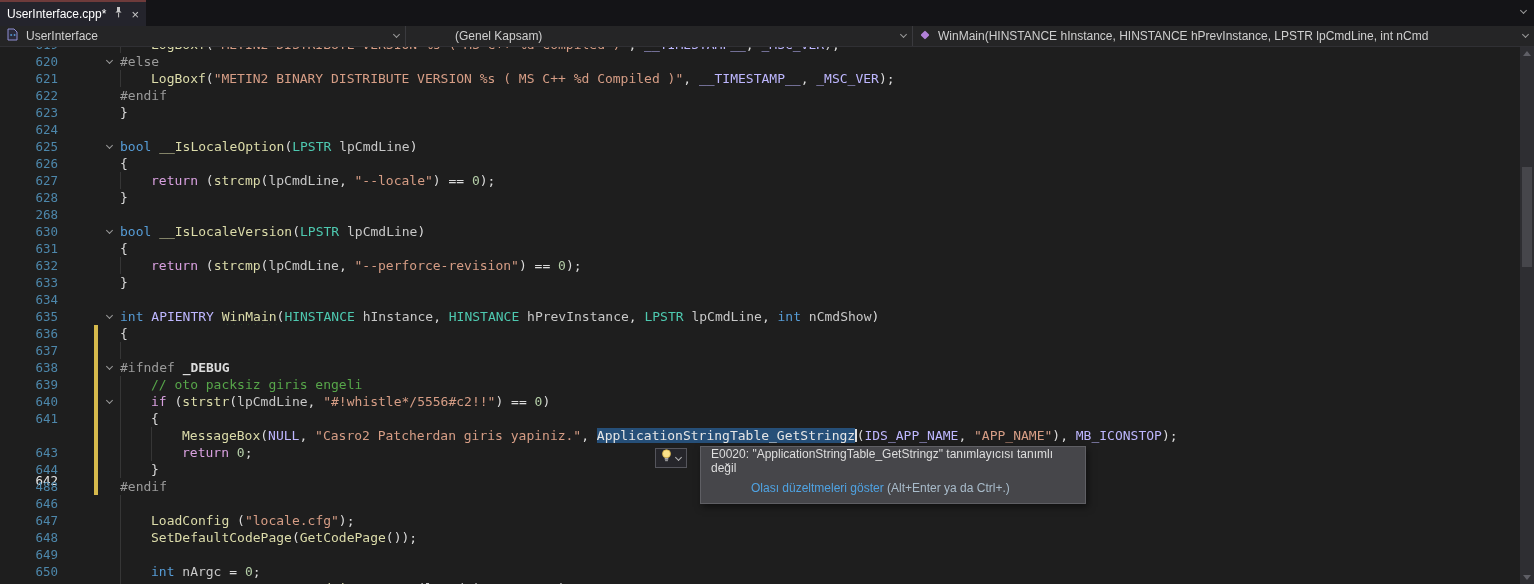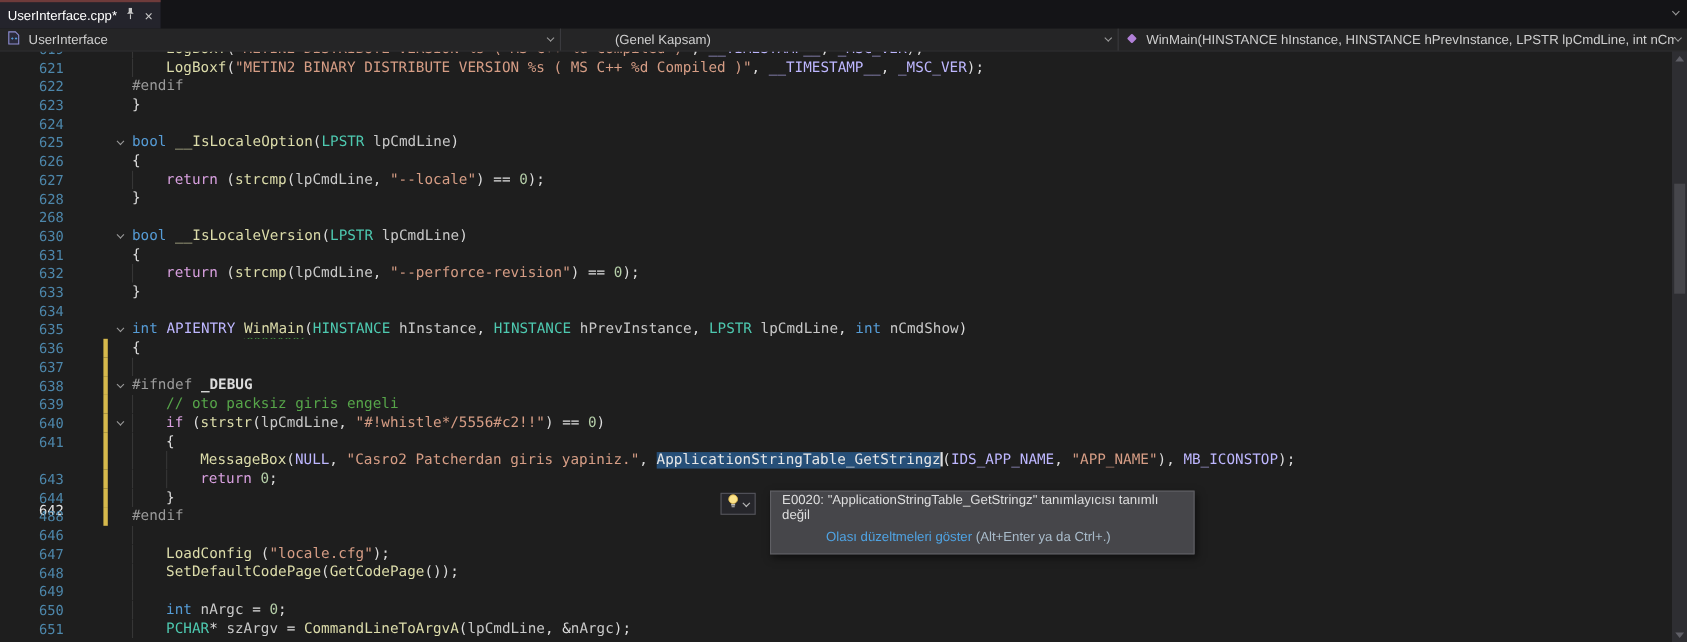--- a/index.html
+++ b/index.html
@@ -23,21 +23,21 @@
   
   .navbar {
     position:absolute; top:26px; left:0; right:0; height:21px;
     background:#252526; display:flex; border-bottom:1px solid #303034;
   }
   .combo {
     position:relative; display:flex; align-items:center; height:100%;
     color:#cfcfcf; font-size:12px; border-right:1px solid #3a3a3e;
     padding:0 6px; white-space:nowrap; overflow:hidden;
   }
-  .combo-1 { width:510px; }
+  .combo-1 { width:406px; }
   .combo-2 { width:507px; padding-left:42px; }
   .combo-3 { flex:1; border-right:none; }
   .combo .label { margin-left:7px; overflow:hidden; text-overflow:clip; }
   .combo .spacer { flex:1; }
 
   .chev {
     width:5px; height:5px; border-left:1px solid #9a9a9a; border-bottom:1px solid #9a9a9a;
     transform:rotate(-45deg); display:inline-block; flex:none; margin-top:-3px;
   }
 
@@ -147,20 +147,21 @@
     </span>
     <span class="label">WinMain(HINSTANCE hInstance, HINSTANCE hPrevInstance, LPSTR lpCmdLine, int nCmd</span>
     <span class="spacer"></span>
     <span class="chev"></span>
   </div>
 </div>
 
 <div class="editor">
   <div class="lines">
       <div class="line"><span class="ln">619</span><span class="lnspace"></span><span class="track"></span><span class="foldcol"></span><span class="codetext"><span class="guide"></span><span class="tk fn">LogBoxf</span><span class="tk pl">(</span><span class="tk str">"METIN2 DISTRIBUTE VERSION %s ( MS C++ %d Compiled )"</span><span class="tk pl">, </span><span class="tk mac">__TIMESTAMP__</span><span class="tk pl">, </span><span class="tk mac">_MSC_VER</span><span class="tk pl">);</span></span></div>
+      <div class="line"><span class="ln">620</span><span class="lnspace"></span><span class="track"></span><span class="foldcol"><span class="chev"></span></span><span class="codetext"><span class="tk pp">#else</span></span></div>
       <div class="line"><span class="ln">621</span><span class="lnspace"></span><span class="track"></span><span class="foldcol"></span><span class="codetext"><span class="guide"></span><span class="tk fn">LogBoxf</span><span class="tk pl">(</span><span class="tk str">"METIN2 BINARY DISTRIBUTE VERSION %s ( MS C++ %d Compiled )"</span><span class="tk pl">, </span><span class="tk mac">__TIMESTAMP__</span><span class="tk pl">, </span><span class="tk mac">_MSC_VER</span><span class="tk pl">);</span></span></div>
       <div class="line"><span class="ln">622</span><span class="lnspace"></span><span class="track"></span><span class="foldcol"></span><span class="codetext"><span class="tk pp">#endif</span></span></div>
       <div class="line"><span class="ln">623</span><span class="lnspace"></span><span class="track"></span><span class="foldcol"></span><span class="codetext"><span class="tk pl">}</span></span></div>
       <div class="line"><span class="ln">624</span><span class="lnspace"></span><span class="track"></span><span class="foldcol"></span><span class="codetext"></span></div>
       <div class="line"><span class="ln">625</span><span class="lnspace"></span><span class="track"></span><span class="foldcol"><span class="chev"></span></span><span class="codetext"><span class="tk kw">bool</span><span class="tk pl"> </span><span class="tk fn">__IsLocaleOption</span><span class="tk pl">(</span><span class="tk type">LPSTR</span><span class="tk pl"> </span><span class="tk id">lpCmdLine</span><span class="tk pl">)</span></span></div>
       <div class="line"><span class="ln">626</span><span class="lnspace"></span><span class="track"></span><span class="foldcol"></span><span class="codetext"><span class="tk pl">{</span></span></div>
       <div class="line"><span class="ln">627</span><span class="lnspace"></span><span class="track"></span><span class="foldcol"></span><span class="codetext"><span class="guide"></span><span class="tk ctl">return</span><span class="tk pl"> (</span><span class="tk fn">strcmp</span><span class="tk pl">(</span><span class="tk id">lpCmdLine</span><span class="tk pl">, </span><span class="tk str">"--locale"</span><span class="tk pl">) == </span><span class="tk num">0</span><span class="tk pl">);</span></span></div>
       <div class="line"><span class="ln">628</span><span class="lnspace"></span><span class="track"></span><span class="foldcol"></span><span class="codetext"><span class="tk pl">}</span></span></div>
       <div class="line"><span class="ln">268</span><span class="lnspace"></span><span class="track"></span><span class="foldcol"></span><span class="codetext"></span></div>
       <div class="line"><span class="ln">630</span><span class="lnspace"></span><span class="track"></span><span class="foldcol"><span class="chev"></span></span><span class="codetext"><span class="tk kw">bool</span><span class="tk pl"> </span><span class="tk fn">__IsLocaleVersion</span><span class="tk pl">(</span><span class="tk type">LPSTR</span><span class="tk pl"> </span><span class="tk id">lpCmdLine</span><span class="tk pl">)</span></span></div>

